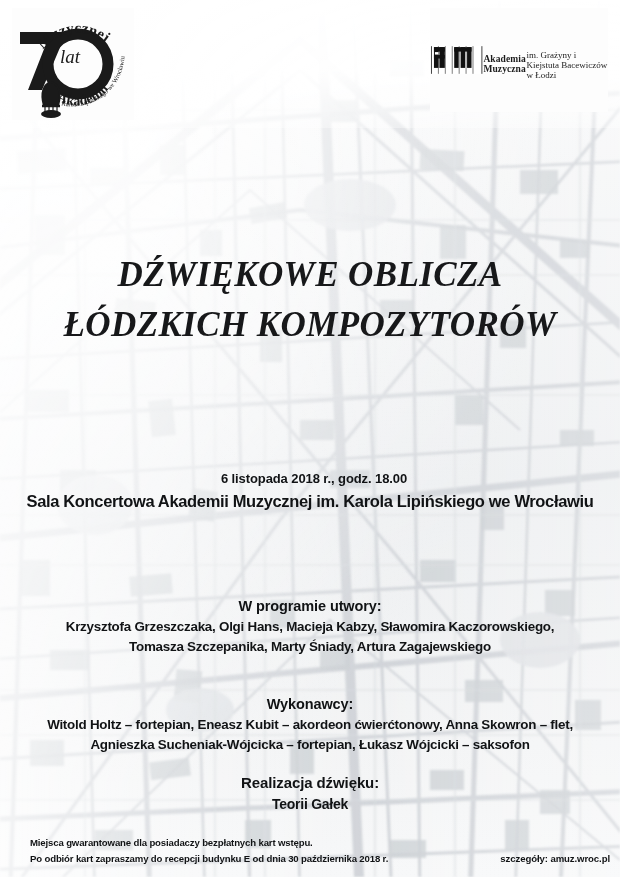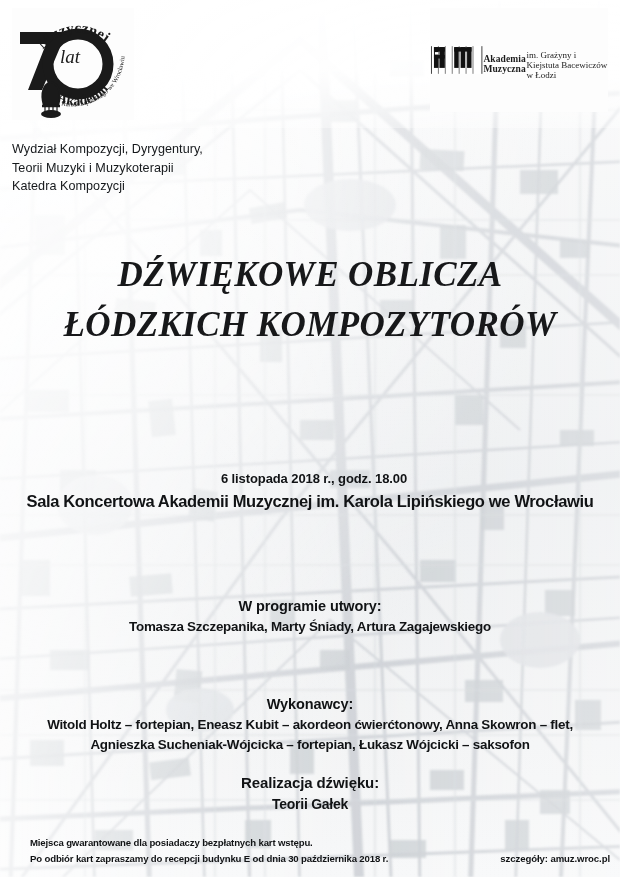--- a/index.html
+++ b/index.html
@@ -277,38 +277,34 @@
         <rect x="49" y="2" width="9" height="42"></rect>
         <rect x="62" y="2" width="9" height="42"></rect>
         <rect x="75" y="2" width="9" height="42"></rect>
         <rect x="49" y="2" width="35" height="9"></rect>
       </g>
     </svg>
     <div class="cap1">Akademia Muzyczna</div>
     <div class="cap2">im. Grażyny i Kiejstuta Bacewiczów w Łodzi</div>
   </div>
 
-  <div id="dept">
-    <div>Wydział Kompozycji, Dyrygentury,</div>
-    <div>Teorii Muzyki i Muzykoterapii</div>
-    <div>Katedra Kompozycji</div>
-  </div>
 
   <div id="title">
     <div>DŹWIĘKOWE OBLICZA</div>
     <div>ŁÓDZKICH KOMPOZYTORÓW</div>
   </div>
 
   <div id="when">
     <div class="l1">6 listopada 2018 r., godz. 18.00</div>
     <div class="l2">Sala Koncertowa Akademii Muzycznej im. Karola Lipińskiego we Wrocławiu</div>
   </div>
 
   <div id="program" class="section">
     <div class="head">W programie utwory:</div>
+    <div class="line">Krzysztofa Grzeszczaka, Olgi Hans, Macieja Kabzy, Sławomira Kaczorowskiego,</div>
     <div class="line">Tomasza Szczepanika, Marty Śniady, Artura Zagajewskiego</div>
   </div>
 
   <div id="performers" class="section">
     <div class="head">Wykonawcy:</div>
     <div class="line">Witold Holtz – fortepian, Eneasz Kubit –  akordeon ćwierćtonowy, Anna Skowron – flet,</div>
     <div class="line">Agnieszka Sucheniak-Wójcicka – fortepian, Łukasz Wójcicki – saksofon</div>
   </div>
 
   <div id="sound" class="section">

